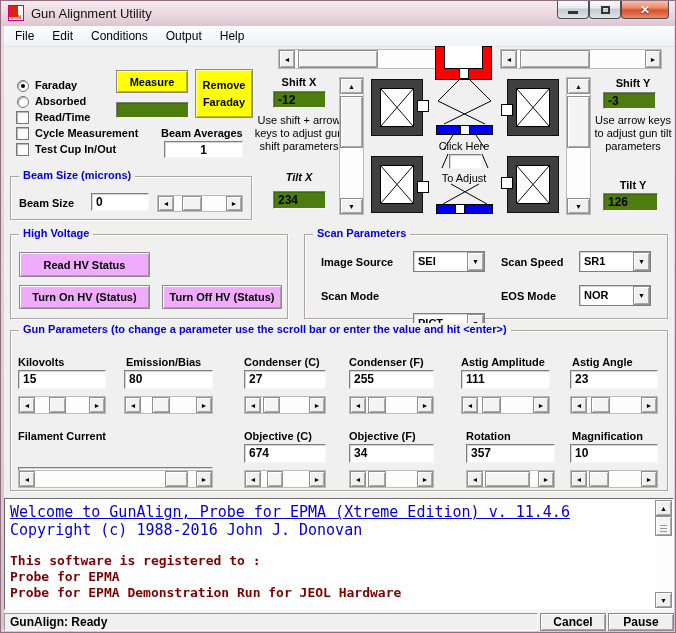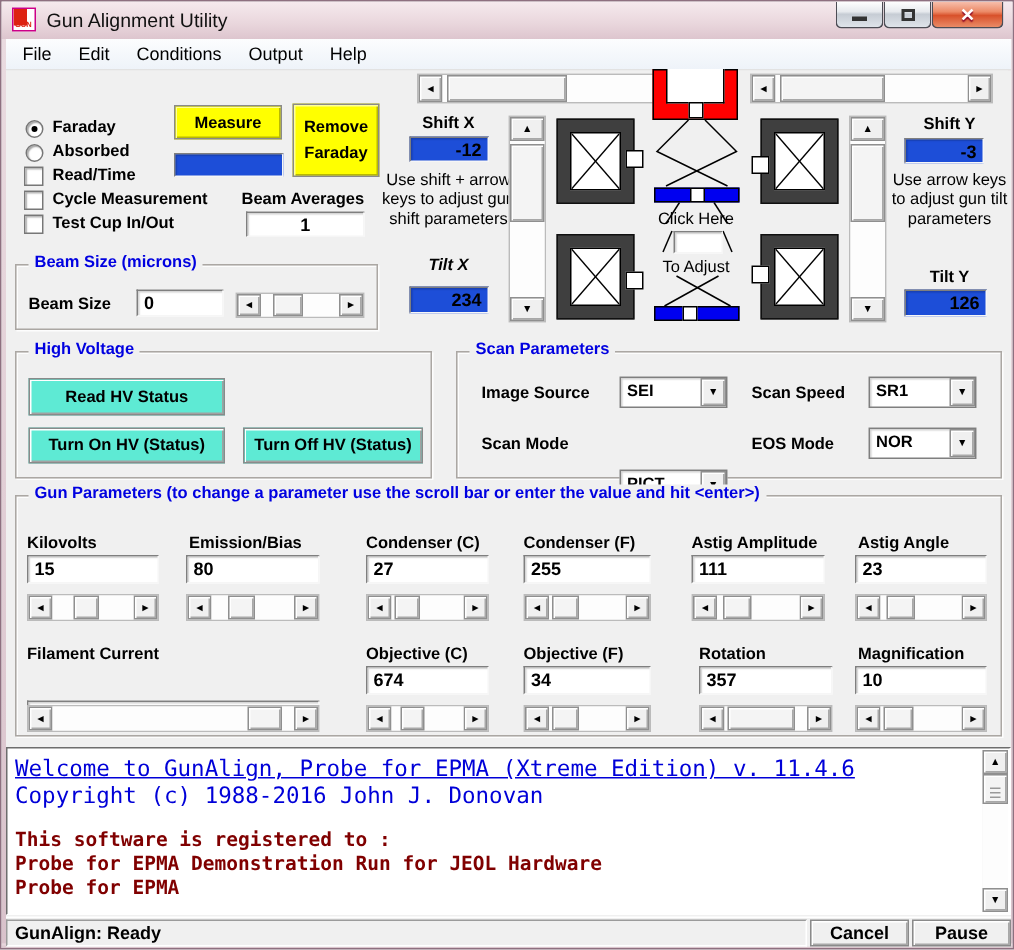--- a/index.html
+++ b/index.html
@@ -31,29 +31,29 @@
              background:linear-gradient(#fcfdfe,#eef3f9); border-bottom:1px solid #e2e2e2;
              display:flex; align-items:center; padding-left:2px; }
   .menu-item { font-size:12px; color:#000; padding:2px 9px; }
   .client { position:absolute; left:3px; top:46px; width:670px; height:584px; background:#f0f0f0; }
   
   .abs { position:absolute; }
   .grp { position:absolute; border:1px solid #aba7a3; box-shadow:1px 1px 0 #fdfdfd, inset 1px 1px 0 #fdfdfd; }
   .grp-title { position:absolute; top:-8px; left:8px; background:#f0f0f0; padding:0 4px;
                color:#0000e0; font-weight:bold; font-size:11px; white-space:nowrap; }
   .lbl { position:absolute; font-size:11px; font-weight:bold; color:#000; white-space:nowrap; }
-  .btn { position:absolute; background:#5eead4; border:1px solid #8a8a8a;
+  .btn { position:absolute; background:#f0abfc; border:1px solid #8a8a8a;
          box-shadow:inset 1px 1px 0 #ffffff, inset -1px -1px 0 #a2a2a2;
          font-size:11px; font-weight:bold; display:flex; align-items:center; justify-content:center;
          text-align:center; }
   .btn.yellow { background:#ffff00; box-shadow:inset 1px 1px 0 #ffff99, inset -1px -1px 0 #b9b900; }
   .sunken { position:absolute; background:#fff; border:1px solid #7f7f7f; border-bottom-color:#f6f6f6;
             border-right-color:#f6f6f6; box-shadow:inset 1px 1px 1px rgba(0,0,0,.18); }
   .field { font-size:12px; font-weight:bold; padding:1px 4px; color:#000; overflow:hidden; white-space:nowrap; }
-  .field.gray { background:#1d4ed8;text-align:right; }
+  .field.gray { background:#4d7c0f; }
   .field.center { text-align:center; }
   .hint { position:absolute; font-size:11px; color:#000; text-align:center; line-height:13px; }
   
   .radio { position:absolute; width:12px; height:12px; border-radius:50%; background:#fff;
            border:1px solid #777; box-shadow:inset 1px 1px 1px rgba(0,0,0,.35); }
   .radio.on::after { content:""; position:absolute; left:3px; top:3px; width:4px; height:4px;
                      border-radius:50%; background:#000; }
   .cb { position:absolute; width:13px; height:13px; background:#fff; border:1px solid #777;
         box-shadow:inset 1px 1px 1px rgba(0,0,0,.3); }
   
@@ -417,22 +417,22 @@
       </div>
     <div class="sb-arrow">►</div>
   </div>
 
   <div class="log">
     <div class="log-text">
       <div class="log-line-big u">Welcome to GunAlign, Probe for EPMA (Xtreme Edition) v. 11.4.6</div>
       <div class="log-line-big">Copyright (c) 1988-2016 John J. Donovan</div>
       <div class="log-gap"></div>
       <div class="log-line-small">This software is registered to :</div>
+      <div class="log-line-small">Probe for EPMA</div>
       <div class="log-line-small">Probe for EPMA Demonstration Run for JEOL Hardware</div>
-      <div class="log-line-small">Probe for EPMA</div>
     </div>
     <div class="vsb log-vsb">
       <div class="sb-arrow">▲</div>
       <div class="sb-track">
           <div class="sb-thumb grip" style="top:0;height:26%;"></div>
         </div>
       <div class="sb-arrow">▼</div>
     </div>
   </div>
 

